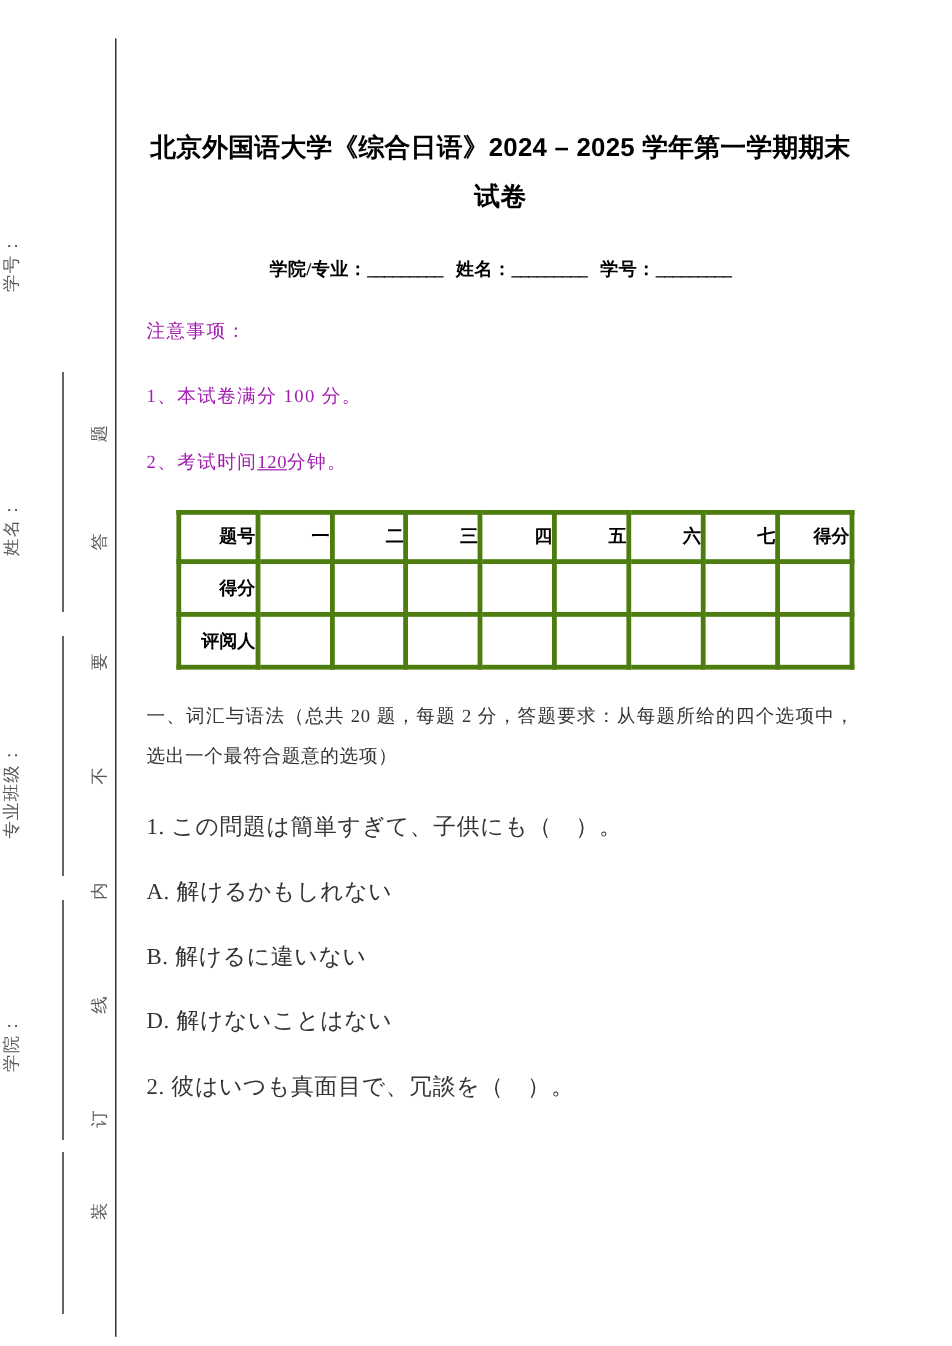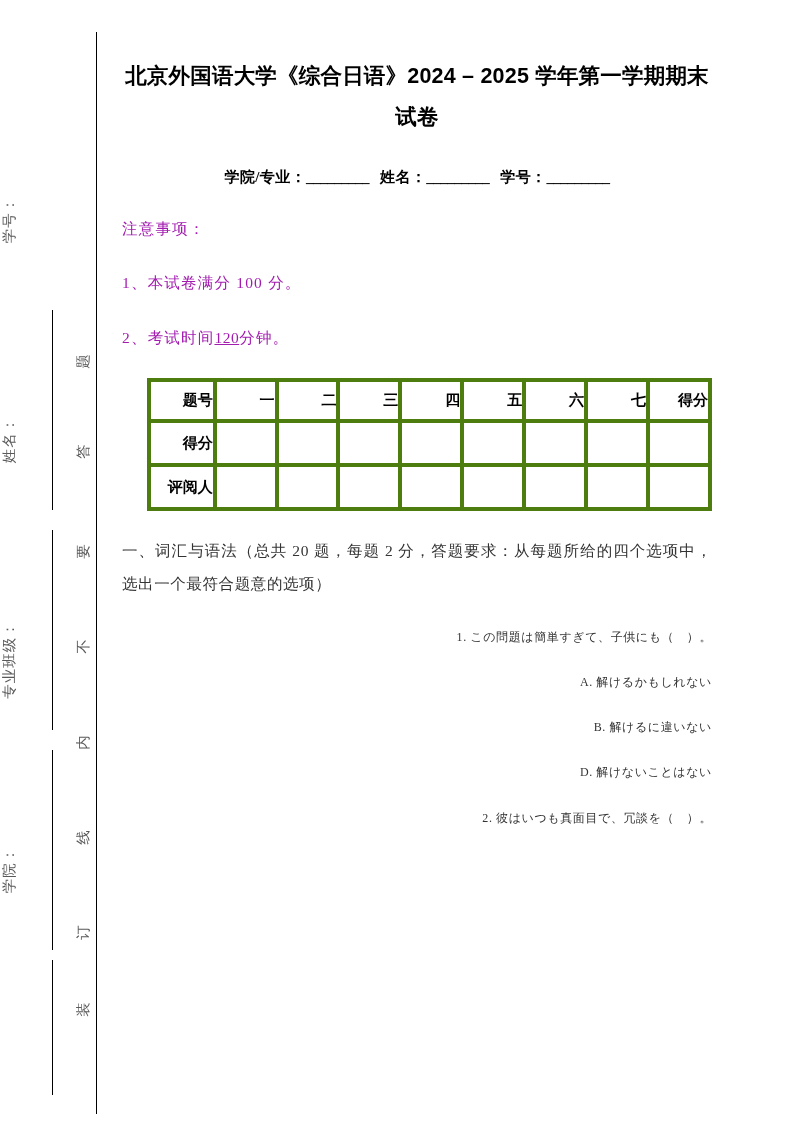--- a/index.html
+++ b/index.html
@@ -73,21 +73,21 @@
   
   #content {
     position: absolute;
     left: 122px;
     top: 0;
     width: 590px;
   }
 
   #exam-title {
     margin: 0;
-    padding-top: 56px;
+    padding-top: 103px;
     font-family: "Liberation Sans", "DejaVu Sans", sans-serif;
     font-weight: bold;
     font-size: 21.5px;
     line-height: 41px;
     text-align: center;
     letter-spacing: 0.2px;
   }
 
   #identity-row {
     margin-top: 30px;
@@ -142,24 +142,23 @@
     margin: 0;
     padding-top: 23px;
     font-size: 15.5px;
     line-height: 33px;
     color: #333333;
     letter-spacing: 0.6px;
     text-align: justify;
   }
   .q-stem, .q-option {
     margin: 0;
-    font-size: 12px;
+    font-size: 19px;
     color: #333333;
     letter-spacing: 0.6px;
-    text-align: right;
   }
   .q-stem { padding-top: 29px; }
   .q-option { padding-top: 28px; }
 
   
   #page-footer {
     position: absolute;
     left: 122px;
     top: 1042px;
     width: 590px;

